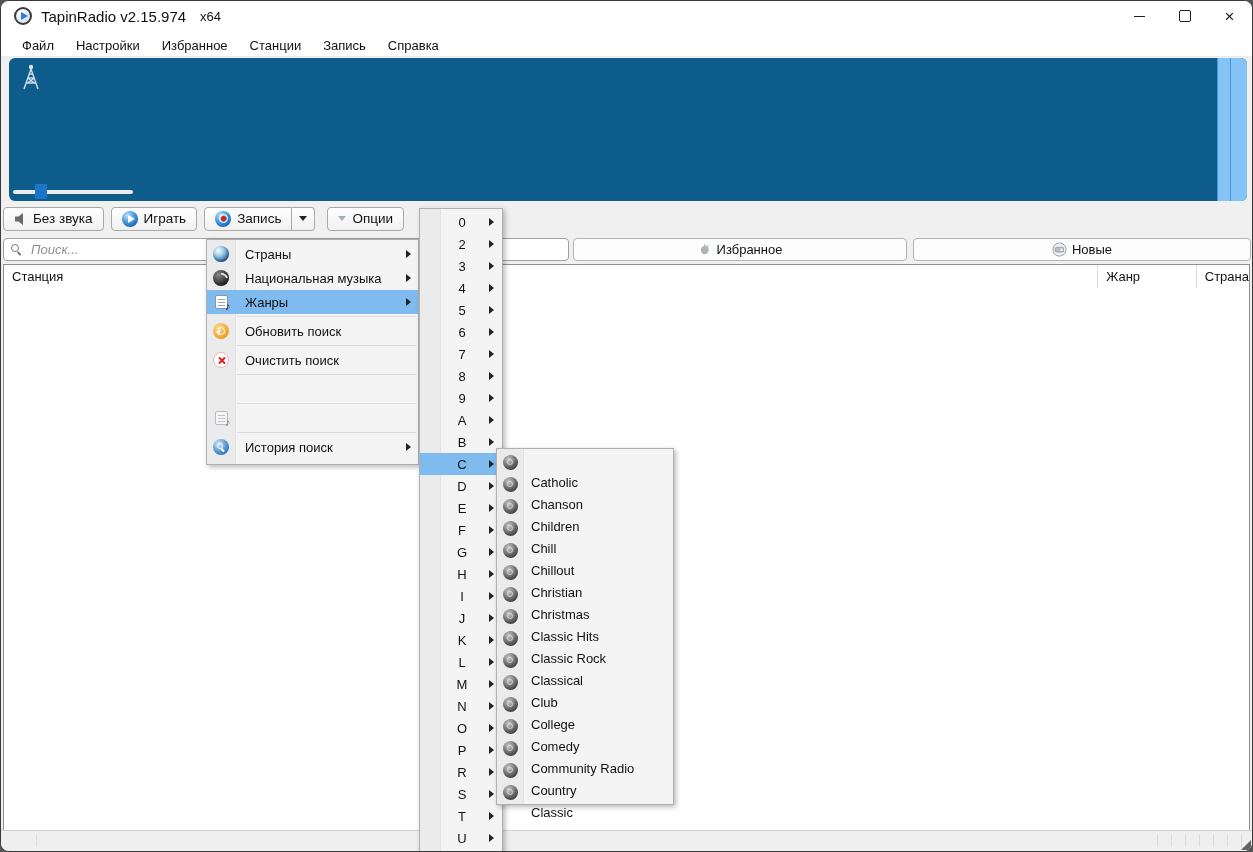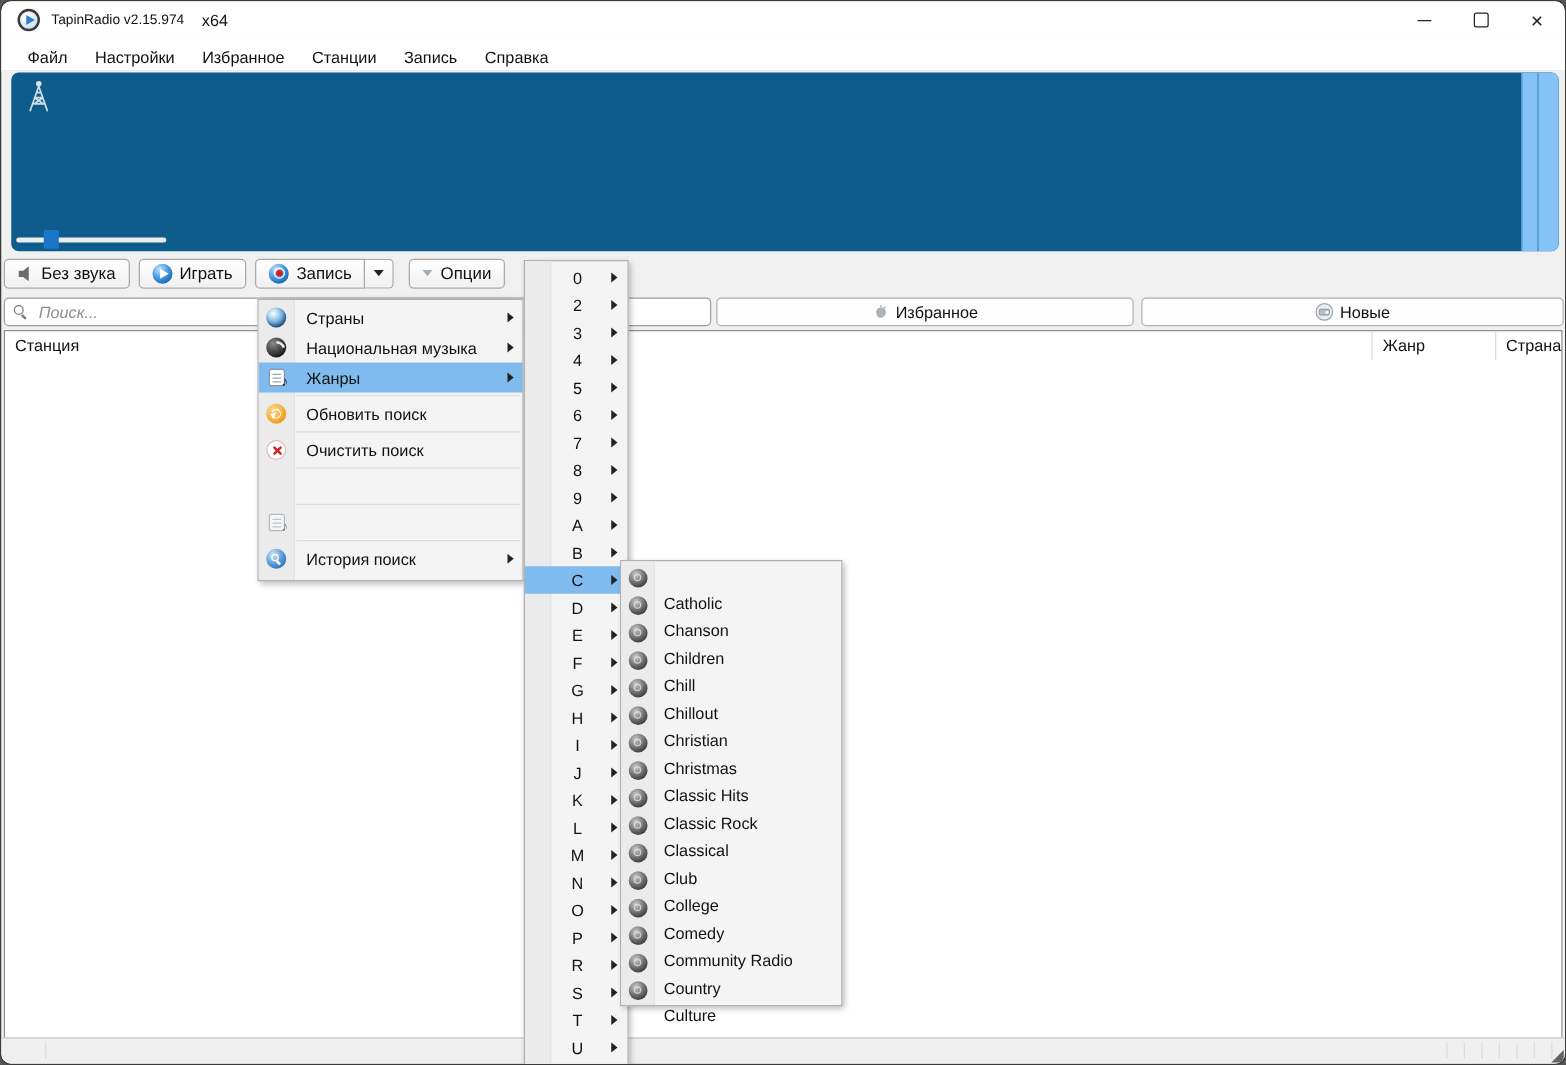--- a/index.html
+++ b/index.html
@@ -3,21 +3,21 @@
 <meta charset="utf-8">
 <style>
   html,body{margin:0;padding:0;}
   body{width:1253px;height:852px;position:relative;font-family:"Liberation Sans",sans-serif;background:#555;}
   .window{position:absolute;inset:0;background:#f0f0f0;border:1px solid #3a3a3a;border-radius:9px;overflow:hidden;box-sizing:border-box;}
 
   
   .titlebar{position:absolute;left:0;top:0;right:0;height:30px;background:#fff;display:flex;align-items:center;}
   .app-logo{width:18px;height:18px;border-radius:50%;background:radial-gradient(circle at 35% 30%,#ffffff,#dce9f4 60%,#c2d6e8);border:2px solid #3b3b3b;box-sizing:border-box;position:relative;margin-left:13px;}
   .app-logo::after{content:'';position:absolute;left:5px;top:3px;border-left:7px solid #2f7dd0;border-top:4px solid transparent;border-bottom:4px solid transparent;}
-  .title-text{margin-left:9px;font-size:11px;color:#111;}
+  .title-text{margin-left:9px;font-size:15px;color:#111;}
   .title-arch{margin-left:14px;font-size:13px;color:#111;}
   .win-controls{margin-left:auto;display:flex;height:100%;}
   .win-btn{width:45px;height:100%;display:flex;align-items:center;justify-content:center;color:#222;}
   .glyph-min{width:11px;height:1px;background:#222;}
   .glyph-max{width:10px;height:10px;border:1px solid #222;border-radius:2px;}
   .glyph-close{font-size:17px;line-height:1;color:#222;}
 
   
   .menubar{position:absolute;left:0;top:30px;right:0;height:26px;background:#fff;display:flex;align-items:flex-end;padding-left:10px;border-bottom:1px solid #ececec;box-sizing:border-box;}
   .menubar-item{font-size:13px;color:#111;padding:3px 11px;}
@@ -560,17 +560,17 @@
         <span class="gn-gut">
           <span class="i-sphere"></span>
         </span>
         <span class="gn-label">Country</span>
       </div>
 
       <div class="gn-row">
         <span class="gn-gut">
           <span class="i-sphere"></span>
         </span>
-        <span class="gn-label">Culture</span>
+        <span class="gn-label">Classic</span>
       </div>
     </div>
 
 </div>
 
 </body></html>

